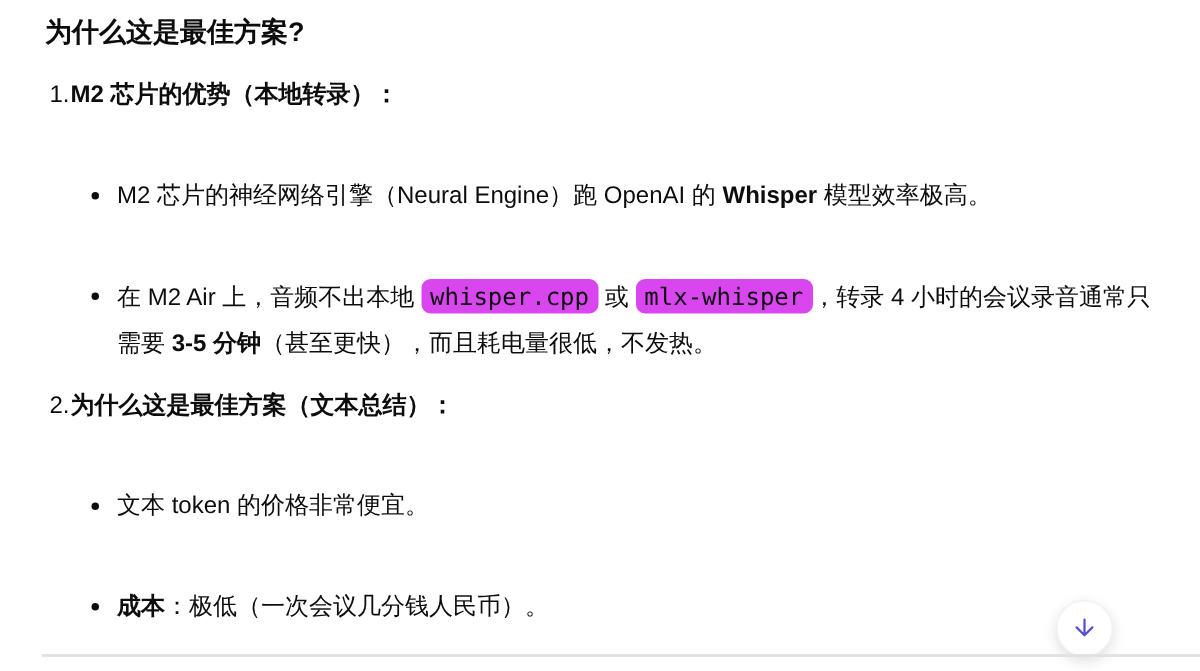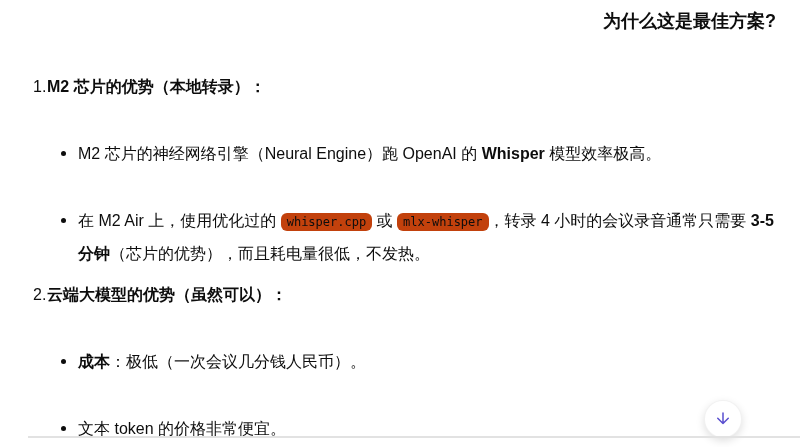--- a/index.html
+++ b/index.html
@@ -9,22 +9,21 @@
     color: #0d0d0d;
     font-family: "Liberation Sans", "DejaVu Sans", sans-serif;
     position: relative;
     overflow: hidden;
   }
   .content { padding: 9px 24px 0 30px; }
   .heading {
     font-size: 18px;
     line-height: 25px;
     font-weight: 700;
-    margin: 0 0 37px 0;
-    text-align: right;
+    margin: 0 0 14px 0;
   }
   .numbered-list { font-size: 16px; }
   .section-row { margin-left: 3px; line-height: 31px; }
   .num { display: inline-block; min-width: 14px; }
   .section-title { font-weight: 700; }
   .bullet-list { margin: 4px 0 10px 0; }
   .li {
     position: relative;
     padding-left: 48px;
     line-height: 31px;
@@ -34,22 +33,22 @@
   .dot {
     position: absolute;
     left: 31px; top: 13px;
     width: 5px; height: 5px;
     border-radius: 50%;
     background: #0d0d0d;
   }
   strong { font-weight: 700; }
   code {
     font-family: "DejaVu Sans Mono", "Liberation Mono", monospace;
-    font-size: 12px;
-    background: #c2410c;
+    font-size: 16px;
+    background: #d946ef;
     padding: 2px 6px;
     border-radius: 6px;
     white-space: nowrap;
   }
   .scroll-btn {
     position: absolute;
     left: 704px; top: 400px;
     width: 38px; height: 38px;
     border-radius: 50%;
     background: #ffffff;
@@ -68,26 +67,26 @@
 </style>
 </head>
 <body style="background: rgb(255, 255, 255); color: rgb(13, 13, 13);">
 
 <div class="content">
   <h2 class="heading">为什么这是最佳方案?</h2>
   <div class="numbered-list">
       <div class="section-row"><span class="num">1.</span><span class="section-title">M2 芯片的优势（本地转录）：</span></div>
       <div class="bullet-list">
         <div class="li"><span class="dot"></span><span>M2 芯片的神经网络引擎（Neural Engine）跑 OpenAI 的 </span><strong>Whisper</strong><span> 模型效率极高。</span></div>
-        <div class="li"><span class="dot"></span><span>在 M2 Air 上，使用优化过的 </span><code>whisper.cpp</code><span> 或 </span><code>mlx-whisper</code><span>，转录 4 小时的会议录音通常只需要 </span><strong>3-5 分钟</strong><span>（芯片的优势），而且耗电量很低，不发热。</span></div>
+        <div class="li"><span class="dot"></span><span>在 M2 Air 上，音频不出本地 </span><code>whisper.cpp</code><span> 或 </span><code>mlx-whisper</code><span>，转录 4 小时的会议录音通常只需要 </span><strong>3-5 分钟</strong><span>（甚至更快），而且耗电量很低，不发热。</span></div>
       </div>
-      <div class="section-row"><span class="num">2.</span><span class="section-title">云端大模型的优势（虽然可以）：</span></div>
+      <div class="section-row"><span class="num">2.</span><span class="section-title">为什么这是最佳方案（文本总结）：</span></div>
       <div class="bullet-list">
+        <div class="li"><span class="dot"></span><span>文本 token 的价格非常便宜。</span></div>
         <div class="li"><span class="dot"></span><strong>成本</strong><span>：极低（一次会议几分钱人民币）。</span></div>
-        <div class="li"><span class="dot"></span><span>文本 token 的价格非常便宜。</span></div>
       </div>
     </div>
 </div>
 
 <div class="scroll-btn">
   <svg width="18" height="18" viewBox="0 0 24 24" fill="none">
     <path d="M12 4v14M5 11l7 7 7-7" stroke="#5a4fcf" stroke-width="2" stroke-linecap="round" stroke-linejoin="round"></path>
   </svg>
 </div>
 

